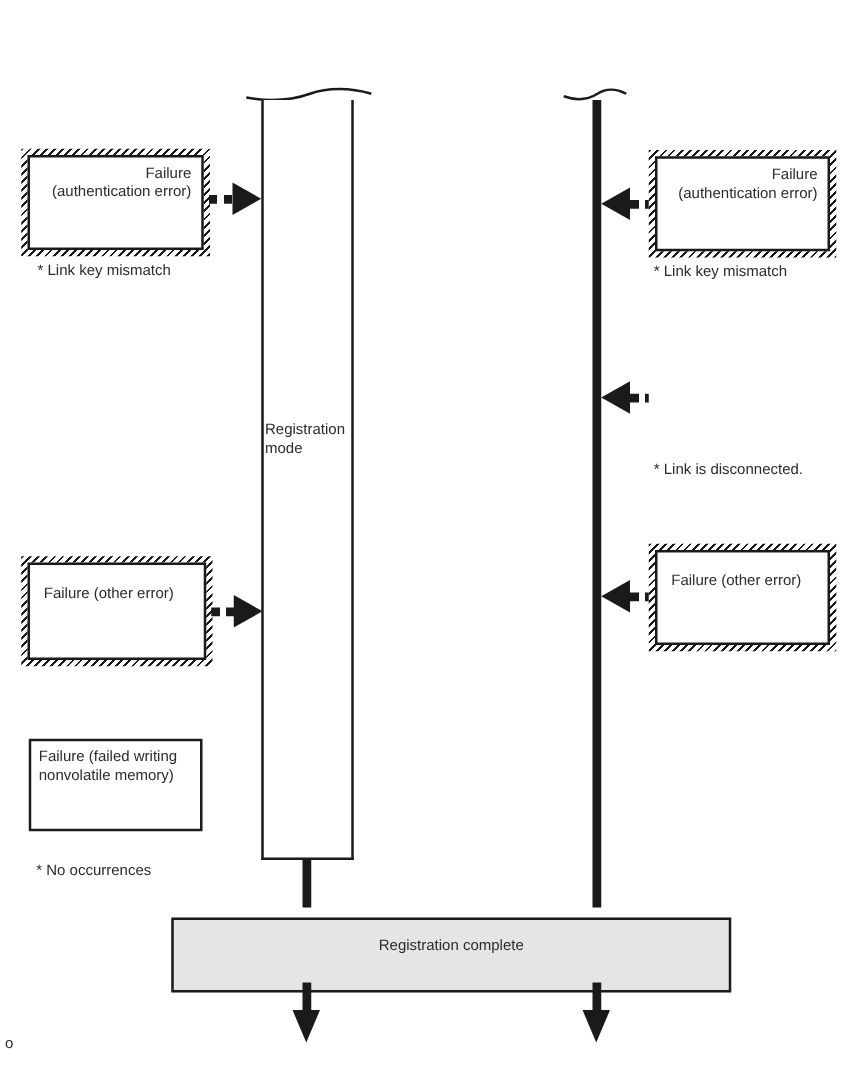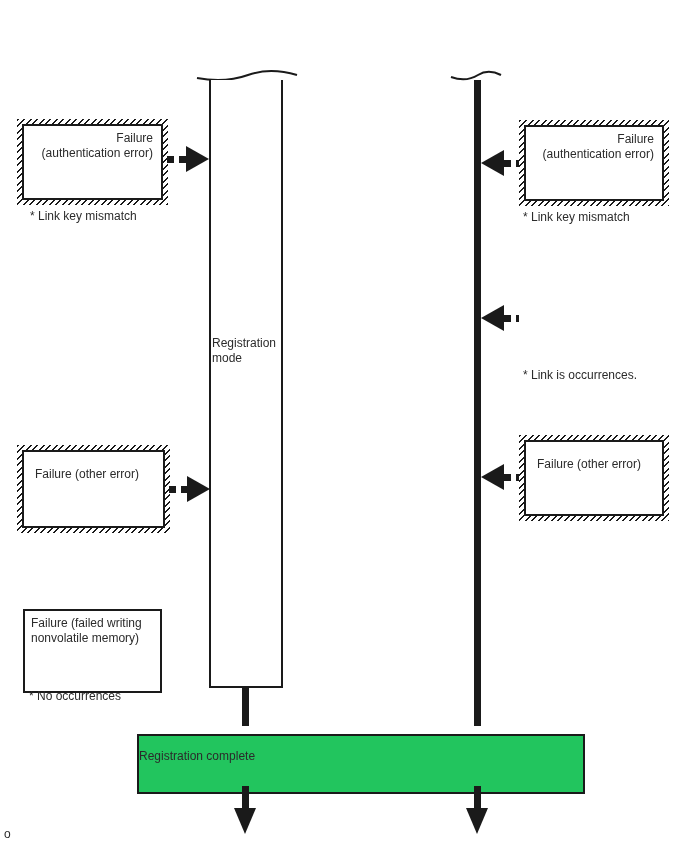--- a/index.html
+++ b/index.html
@@ -93,23 +93,23 @@
     border-left: 11px solid transparent;
     border-right: 11px solid transparent;
     border-top: 26px solid var(--line, #1a1a1a);
   }
 
   
   .complete-box {
     position: absolute;
     left: 137px; top: 734px;
     width: 448px; height: 60px;
-    background: #22c55e;
+    background: #e5e5e5;
     border: 2px solid var(--line, #1a1a1a);
-    text-align: left;
+    text-align: center;
     padding-top: 13px;
   }
   .corner-char {
     position: absolute;
     left: 4px; top: 827px;
   }
 </style>
 </head>
 <body>
 
@@ -139,41 +139,41 @@
   <div class="fbox hatch" style="left:519px;top:120px;width:150px;height:86px">
     <div class="fbox-inner">
       <span class="fbox-label pad-two">Failure
 (authentication error)</span>
     </div>
   </div>
   <div class="note" style="left:523px;top:210px">* Link key mismatch</div>
   <div class="head-left" style="left:481px;top:150px"></div>
   <div class="arrow-dash" style="left:504px;top:160px;width:15px"></div>
 
-  <div class="note" style="left:523px;top:368px">* Link is occurrences.</div>
+  <div class="note" style="left:523px;top:368px">* Link is disconnected.</div>
   <div class="head-left" style="left:481px;top:305px"></div>
   <div class="arrow-dash" style="left:504px;top:315px;width:15px"></div>
 
   <div class="fbox hatch" style="left:17px;top:445px;width:153px;height:88px">
     <div class="fbox-inner">
       <span class="fbox-label pad-one">Failure (other error)</span>
     </div>
   </div>
   <div class="arrow-dash" style="left:169px;top:486px;width:20px"></div>
   <div class="head-right" style="left:187px;top:476px"></div>
 
   <div class="fbox hatch" style="left:519px;top:435px;width:150px;height:86px">
     <div class="fbox-inner">
       <span class="fbox-label pad-one">Failure (other error)</span>
     </div>
   </div>
   <div class="head-left" style="left:481px;top:464px"></div>
   <div class="arrow-dash" style="left:504px;top:474px;width:15px"></div>
 
-  <div class="plainbox" style="left:23px;top:609px;width:139px;height:84px">
+  <div class="plainbox" style="left:23px;top:591px;width:139px;height:74px">
     <span class="fbox-label">Failure (failed writing
 nonvolatile memory)</span>
   </div>
   <div class="note" style="left:29px;top:689px">* No occurrences</div>
 
   <div class="thick-bar" style="left:242px;top:688px;width:7px;height:38px"></div>
 
   <div class="complete-box">
     <span>Registration complete</span>
   </div>

